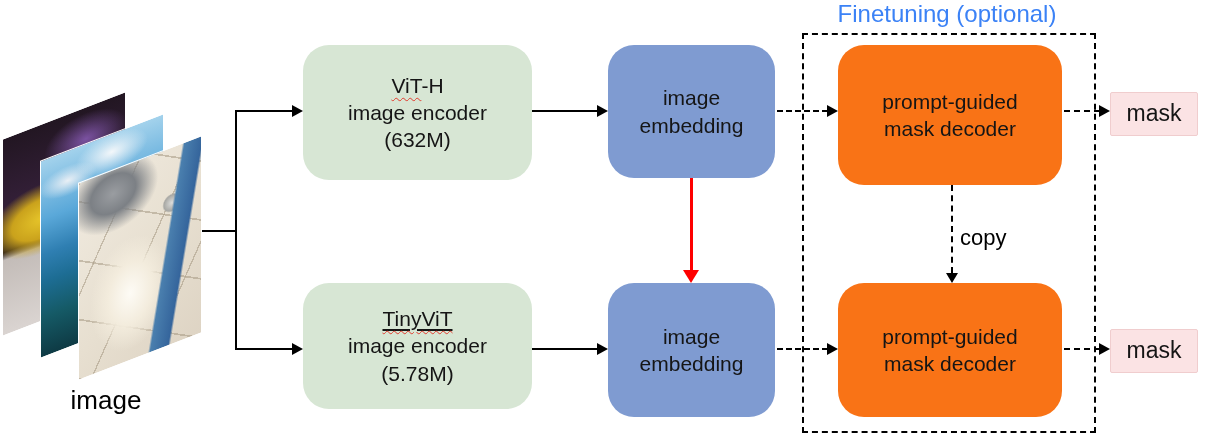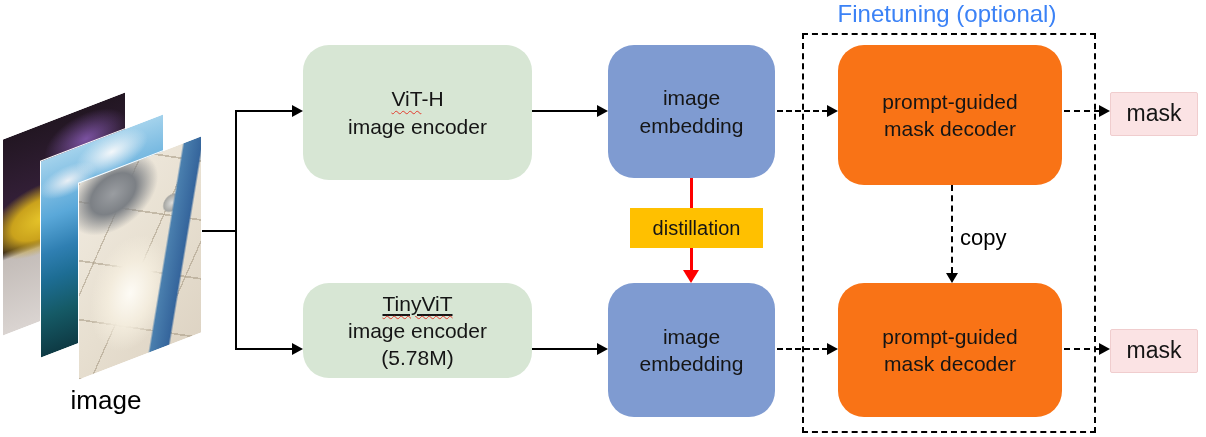--- a/index.html
+++ b/index.html
@@ -88,23 +88,24 @@
   <div class="vline" style="left:235px; top:110px; height:240px;"></div>
   <div class="hline" style="left:236px; top:110px; width:57px;"></div>
   <div class="head-r" style="left:292px; top:105px;"></div>
   <div class="hline" style="left:236px; top:348px; width:57px;"></div>
   <div class="head-r" style="left:292px; top:343px;"></div>
 
   <div class="box green rounded" style="left:303px; top:45px; width:229px; height:135px;">
     <div>
       <div><span class="squiggle">ViT</span><span>-H</span></div>
       <div>image encoder</div>
+      <div>(632M)</div>
     </div>
   </div>
-  <div class="box green rounded" style="left:303px; top:283px; width:229px; height:95px;">
+  <div class="box green rounded" style="left:303px; top:283px; width:229px; height:126px;">
     <div>
       <div><span class="u-black"><span class="squiggle">TinyViT</span></span></div>
       <div>image encoder</div>
       <div>(5.78M)</div>
     </div>
   </div>
 
   <div class="hline" style="left:532px; top:110px; width:66px;"></div>
   <div class="head-r" style="left:597px; top:105px;"></div>
   <div class="hline" style="left:532px; top:348px; width:66px;"></div>
@@ -118,23 +119,20 @@
   </div>
   <div class="box blue rounded" style="left:608px; top:283px; width:167px; height:134px;">
     <div>
       <div>image</div>
       <div>embedding</div>
     </div>
   </div>
 
   <div class="redline" style="left:690px; top:178px; height:94px;"></div>
   <div class="head-d-red" style="left:683px; top:270px;"></div>
-  <div class="box distill" style="left:630px; top:208px; width:133px; height:40px;">
-    <div>distillation</div>
-  </div>
 
   <div class="hdash" style="left:777px; top:110px; width:51px;"></div>
   <div class="head-r" style="left:827px; top:105px;"></div>
   <div class="hdash" style="left:777px; top:348px; width:51px;"></div>
   <div class="head-r" style="left:827px; top:343px;"></div>
 
   <div class="box gray rounded" style="left:838px; top:45px; width:224px; height:140px;">
     <div>
       <div>prompt-guided</div>
       <div>mask decoder</div>

